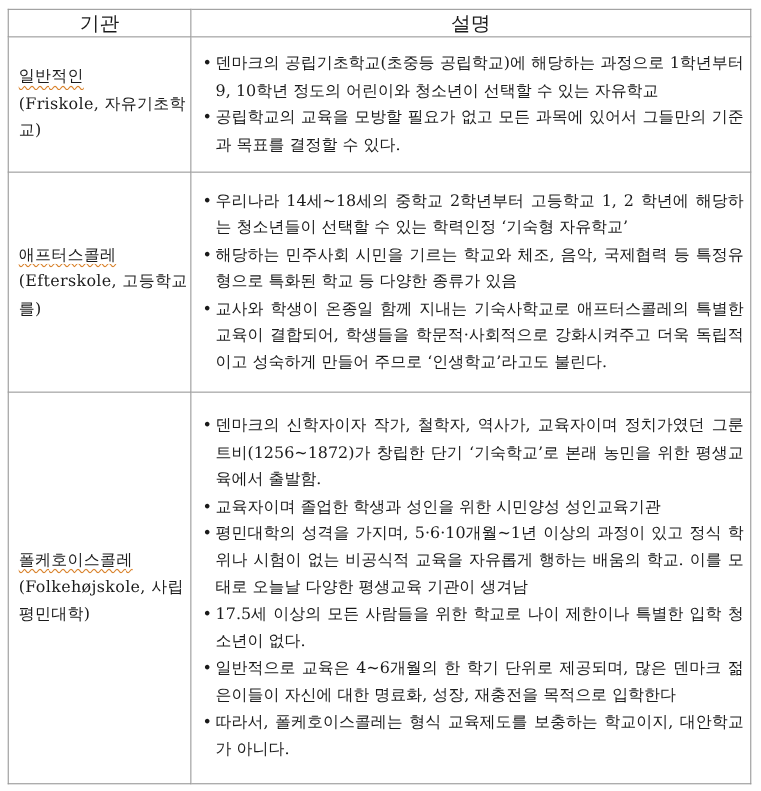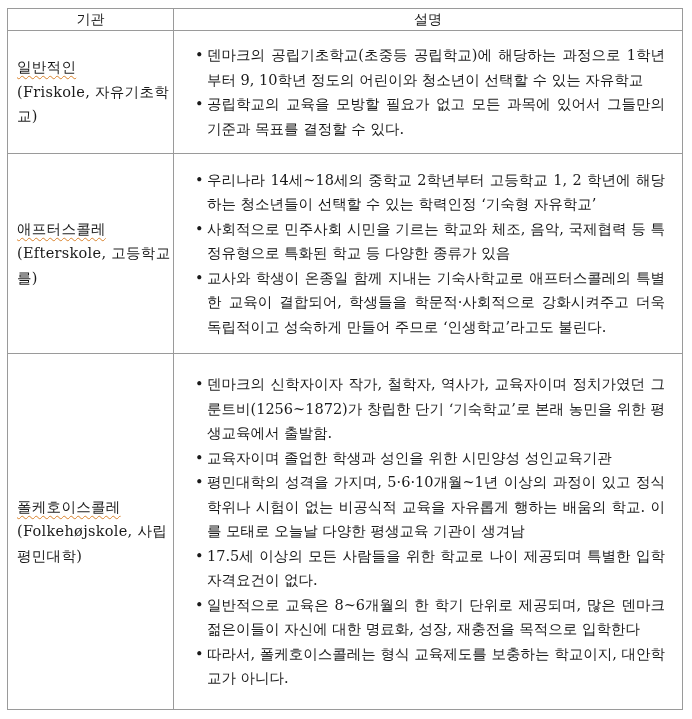--- a/index.html
+++ b/index.html
@@ -2,24 +2,24 @@
 <html><head>
 <meta charset="utf-8">
 <style>
   html, body { margin: 0; padding: 0; background: #ffffff; }
   body { width: 692px; height: 719px; position: relative; overflow: hidden;
          font-family: "DejaVu Serif", "Liberation Serif", serif; color: #1a1a1a; }
   table.doc { position: absolute; left: 7px; top: 8px; width: 676px;
               border-collapse: collapse; table-layout: fixed;
               border: 1.5px solid #8a8a8a; }
   table.doc td, table.doc th { border: 1px solid #9a9a9a; vertical-align: middle; }
-  th { font-weight: normal; font-size: 14px; height: 21px; padding: 0; text-align: center; }
+  th { font-weight: normal; font-size: 18px; height: 21px; padding: 0; text-align: center; }
   td.inst { width: 156px; padding: 0 0 0 9px; font-size: 14.5px; line-height: 24.5px; letter-spacing: 0.3px; }
   td.desc { padding: 0 6px 0 8px; font-size: 14.5px; line-height: 24.5px; }
-  ul { list-style: none; margin: 11px; padding: 0; }
+  ul { list-style: none; margin: 0; padding: 0; }
   li { position: relative; padding-left: 14px; text-align: justify; text-align-last: left; }
   li::before { content: "•"; position: absolute; left: 2px; top: 0; }
   .sp { text-decoration: underline wavy #d9822b; text-decoration-thickness: 1px; text-underline-offset: 3px; }
   .row1 { height: 123px; } .row2 { height: 200px; } .row3 { height: 356px; }
 </style>
 </head>
 <body>
 
 <table class="doc">
   <thead>
@@ -42,35 +42,35 @@
       </td>
     </tr>
     <tr class="row2">
       <td class="inst">
         <span class="sp">애프터스콜레</span><br>
         <span>(Efterskole, 고등학교를)</span>
       </td>
       <td class="desc">
         <ul>
           <li>우리나라 14세~18세의 중학교 2학년부터 고등학교 1, 2 학년에 해당하는 청소년들이 선택할 수 있는 학력인정 ‘기숙형 자유학교’</li>
-          <li>사회적으로 민주사회 시민을 기르는 학교와 체조, 음악, 국제협력 등 특정유형으로 특화된 학교 등 다양한 종류가 있음</li>
+          <li>해당하는 민주사회 시민을 기르는 학교와 체조, 음악, 국제협력 등 특정유형으로 특화된 학교 등 다양한 종류가 있음</li>
           <li>교사와 학생이 온종일 함께 지내는 기숙사학교로 애프터스콜레의 특별한 교육이 결합되어, 학생들을 학문적·사회적으로 강화시켜주고 더욱 독립적이고 성숙하게 만들어 주므로 ‘인생학교’라고도 불린다.</li>
         </ul>
       </td>
     </tr>
     <tr class="row3">
       <td class="inst">
         <span class="sp">폴케호이스콜레</span><br>
         <span>(Folkehøjskole, 사립 평민대학)</span>
       </td>
       <td class="desc">
         <ul>
           <li>덴마크의 신학자이자 작가, 철학자, 역사가, 교육자이며 정치가였던 그룬트비(1256~1872)가 창립한 단기 ‘기숙학교’로 본래 농민을 위한 평생교육에서 출발함.</li>
           <li>교육자이며 졸업한 학생과 성인을 위한 시민양성 성인교육기관</li>
           <li>평민대학의 성격을 가지며, 5·6·10개월~1년 이상의 과정이 있고 정식 학위나 시험이 없는 비공식적 교육을 자유롭게 행하는 배움의 학교. 이를 모태로 오늘날 다양한 평생교육 기관이 생겨남</li>
-          <li>17.5세 이상의 모든 사람들을 위한 학교로 나이 제공되며 특별한 입학 자격요건이 없다.</li>
-          <li>일반적으로 교육은 8~6개월의 한 학기 단위로 제공되며, 많은 덴마크 젊은이들이 자신에 대한 명료화, 성장, 재충전을 목적으로 입학한다</li>
+          <li>17.5세 이상의 모든 사람들을 위한 학교로 나이 제한이나 특별한 입학 청소년이 없다.</li>
+          <li>일반적으로 교육은 4~6개월의 한 학기 단위로 제공되며, 많은 덴마크 젊은이들이 자신에 대한 명료화, 성장, 재충전을 목적으로 입학한다</li>
           <li>따라서, 폴케호이스콜레는 형식 교육제도를 보충하는 학교이지, 대안학교가 아니다.</li>
         </ul>
       </td>
     </tr>
   </tbody>
 </table>
 
 </body></html>

